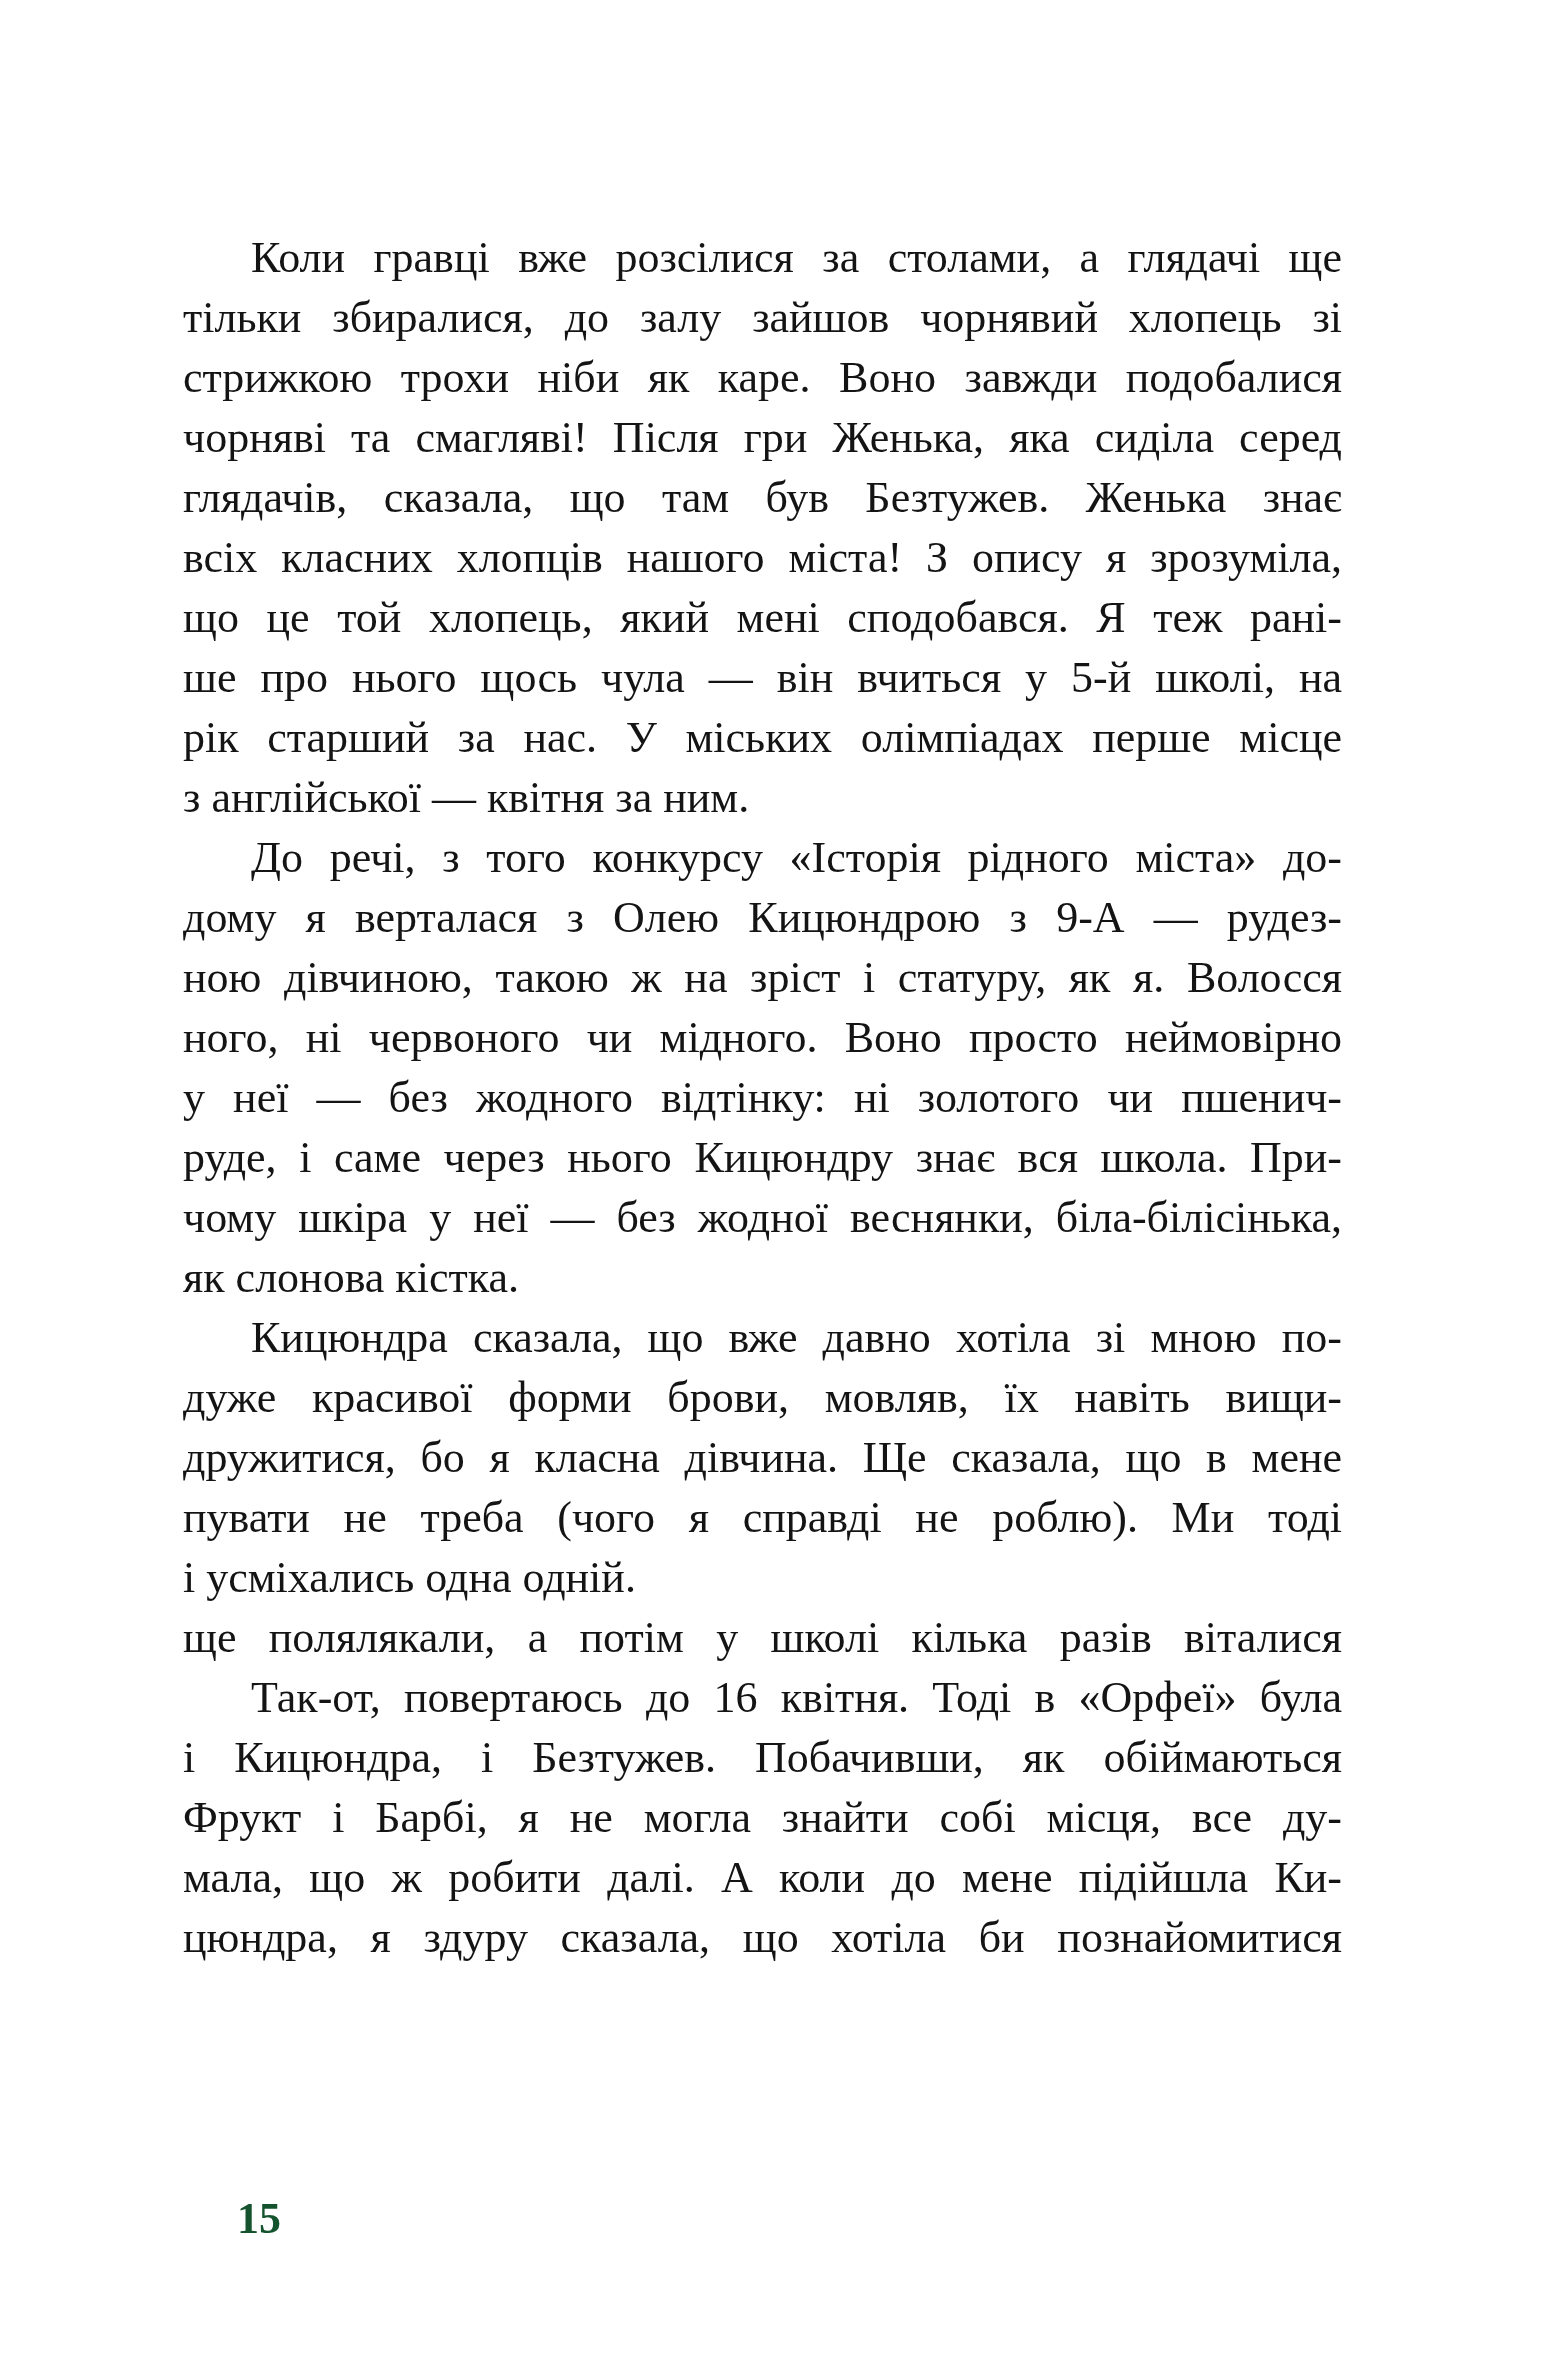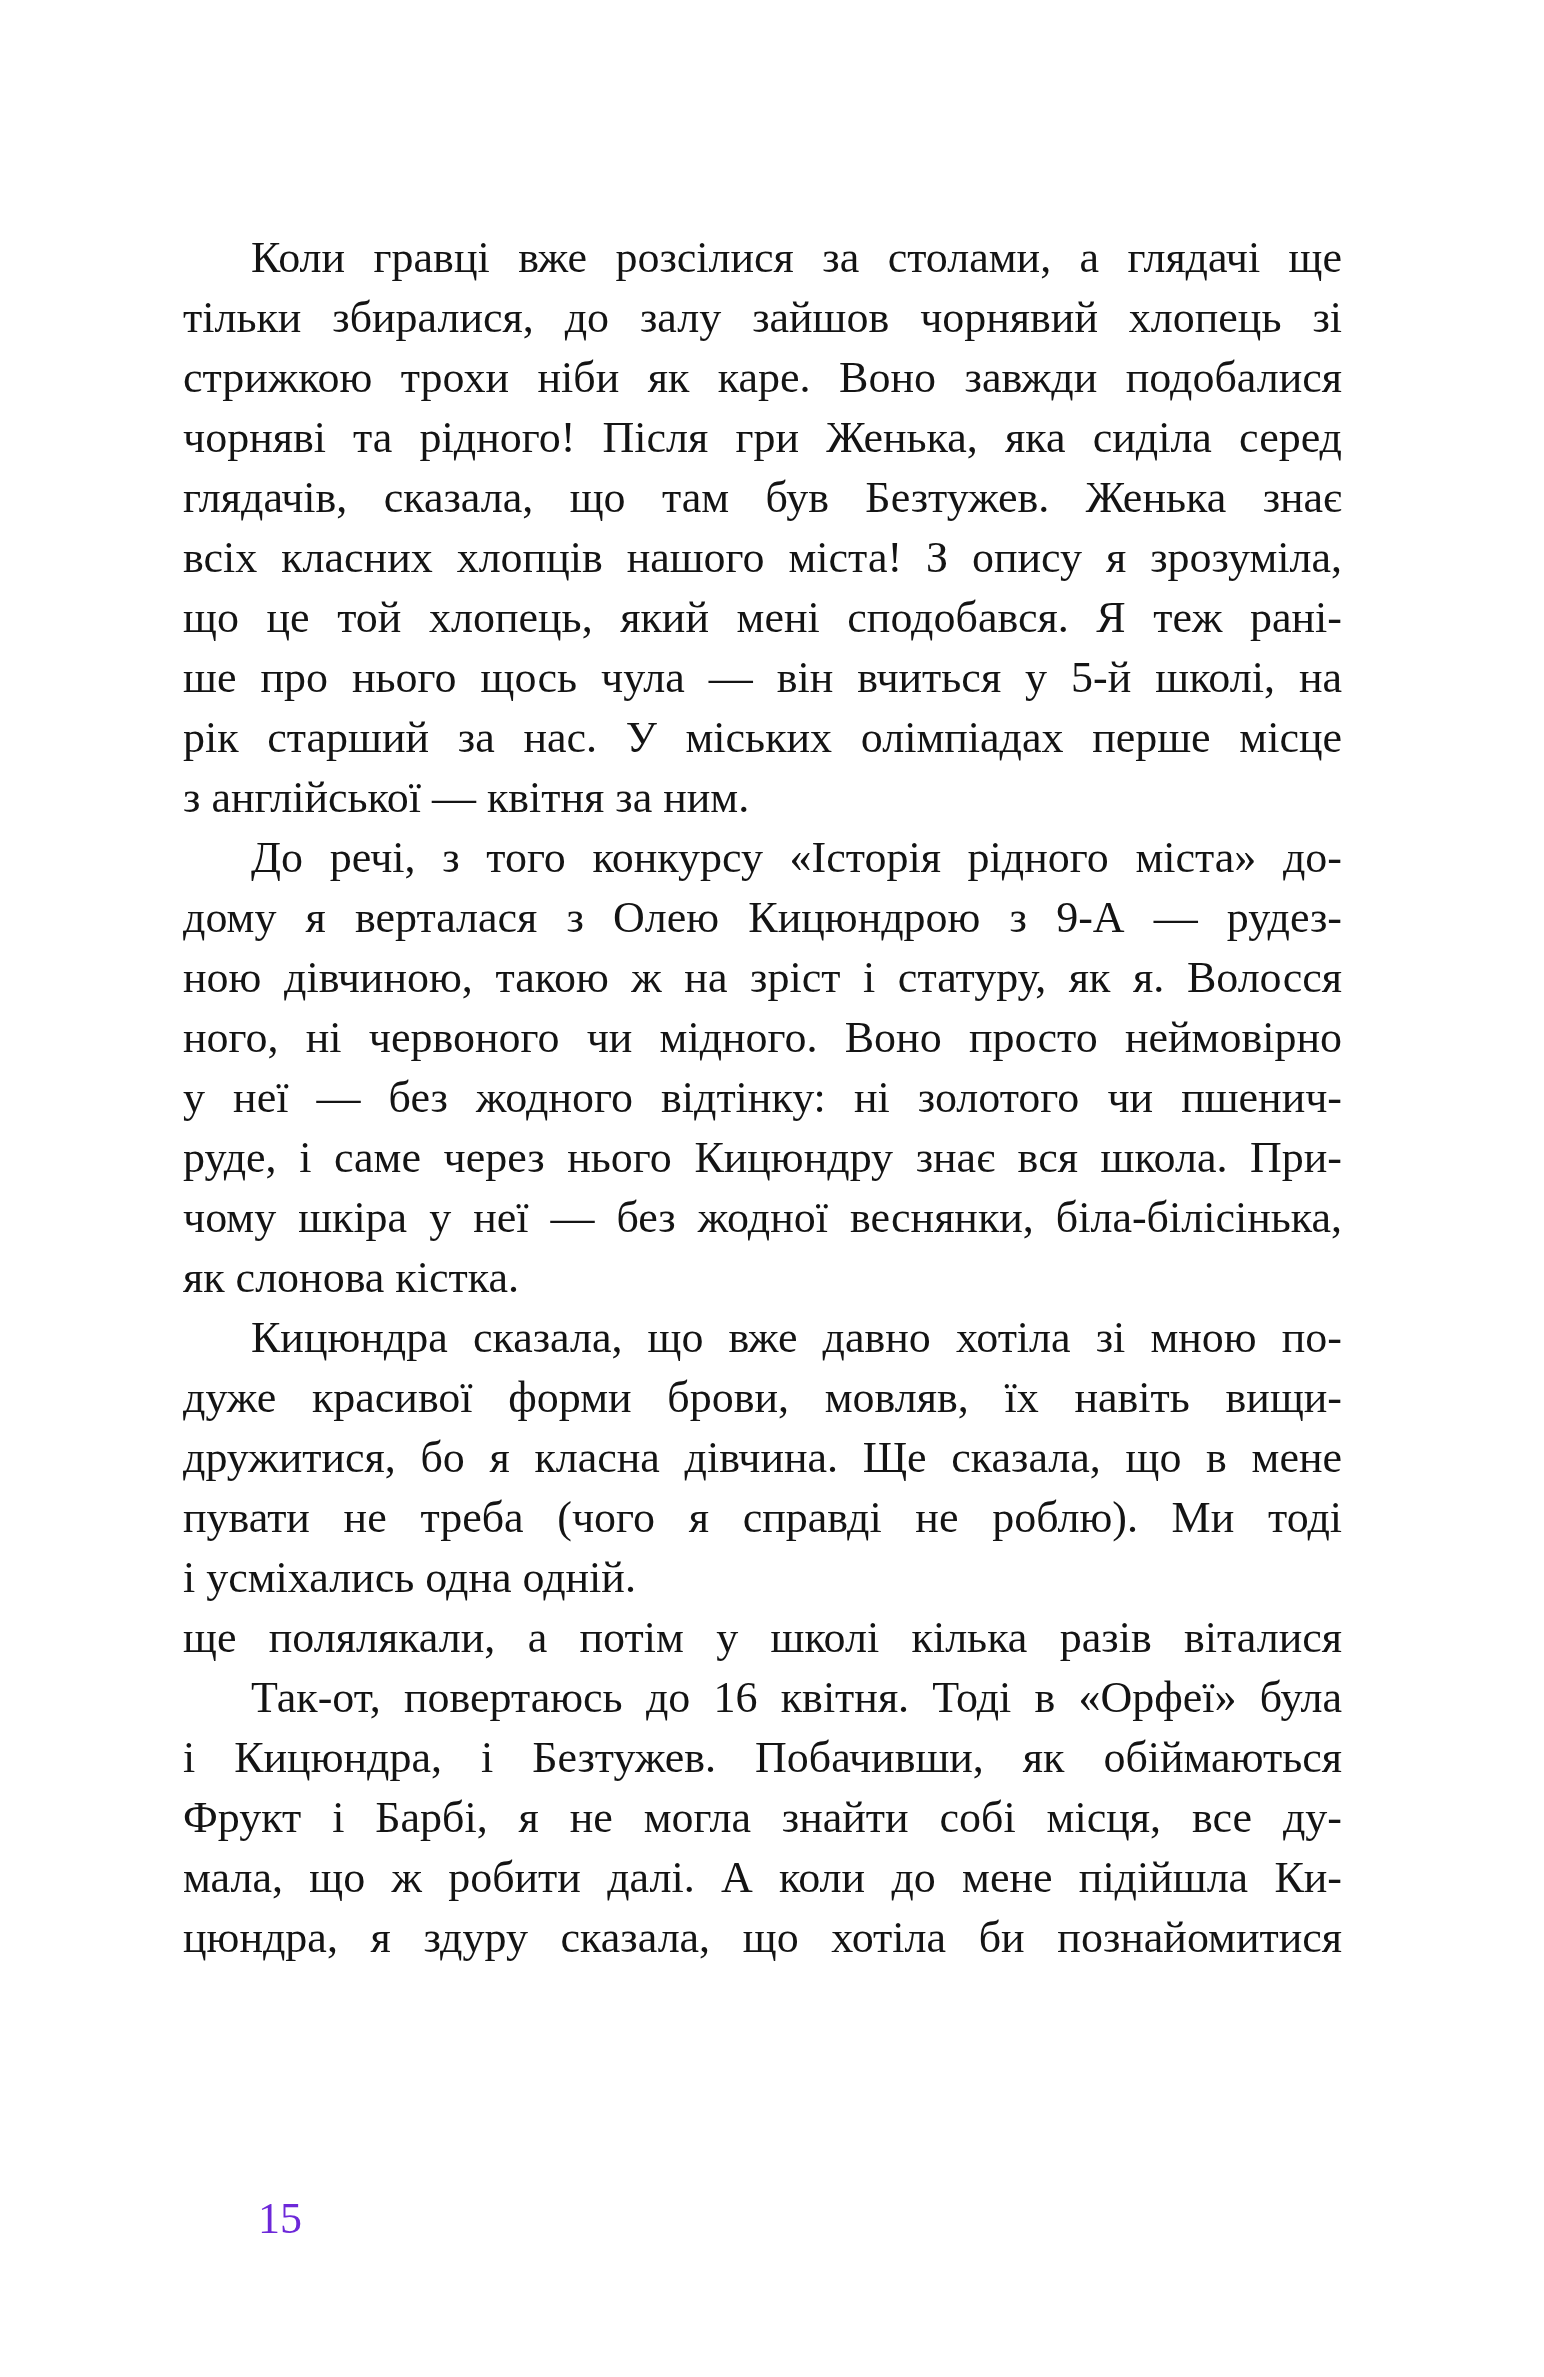--- a/index.html
+++ b/index.html
@@ -35,38 +35,39 @@
     font-size: 44px;
     white-space: nowrap;
     text-align: justify;
     text-align-last: justify;
     overflow: visible;
   }
   .line.indent { padding-left: 68px; }
   .line.last { text-align-last: left; }
   .page-number {
     position: absolute;
-    left: 258px;
+    left: 237px;
     top: 2193px;
     font-size: 44px;
     line-height: 51px;
-    color: #6d28d9;
+    color: #14532d;
+    font-weight: bold;
   }
 </style>
 </head>
 <body>
 
 <div class="page">
   <div class="text-block">
 
     <div>
       <span class="line indent">Коли гравці вже розсілися за столами, а глядачі ще</span>
       <span class="line">тільки збиралися, до залу зайшов чорнявий хлопець зі</span>
       <span class="line">стрижкою трохи ніби як каре. Воно завжди подобалися</span>
-      <span class="line">чорняві та рідного! Після гри Женька, яка сиділа серед</span>
+      <span class="line">чорняві та смагляві! Після гри Женька, яка сиділа серед</span>
       <span class="line">глядачів, сказала, що там був Безтужев. Женька знає</span>
       <span class="line">всіх класних хлопців нашого міста! З опису я зрозуміла,</span>
       <span class="line">що це той хлопець, який мені сподобався. Я теж рані-</span>
       <span class="line">ше про нього щось чула — він вчиться у 5-й школі, на</span>
       <span class="line">рік старший за нас. У міських олімпіадах перше місце</span>
       <span class="line last">з англійської — квітня за ним.</span>
     </div>
 
 
     <div>

